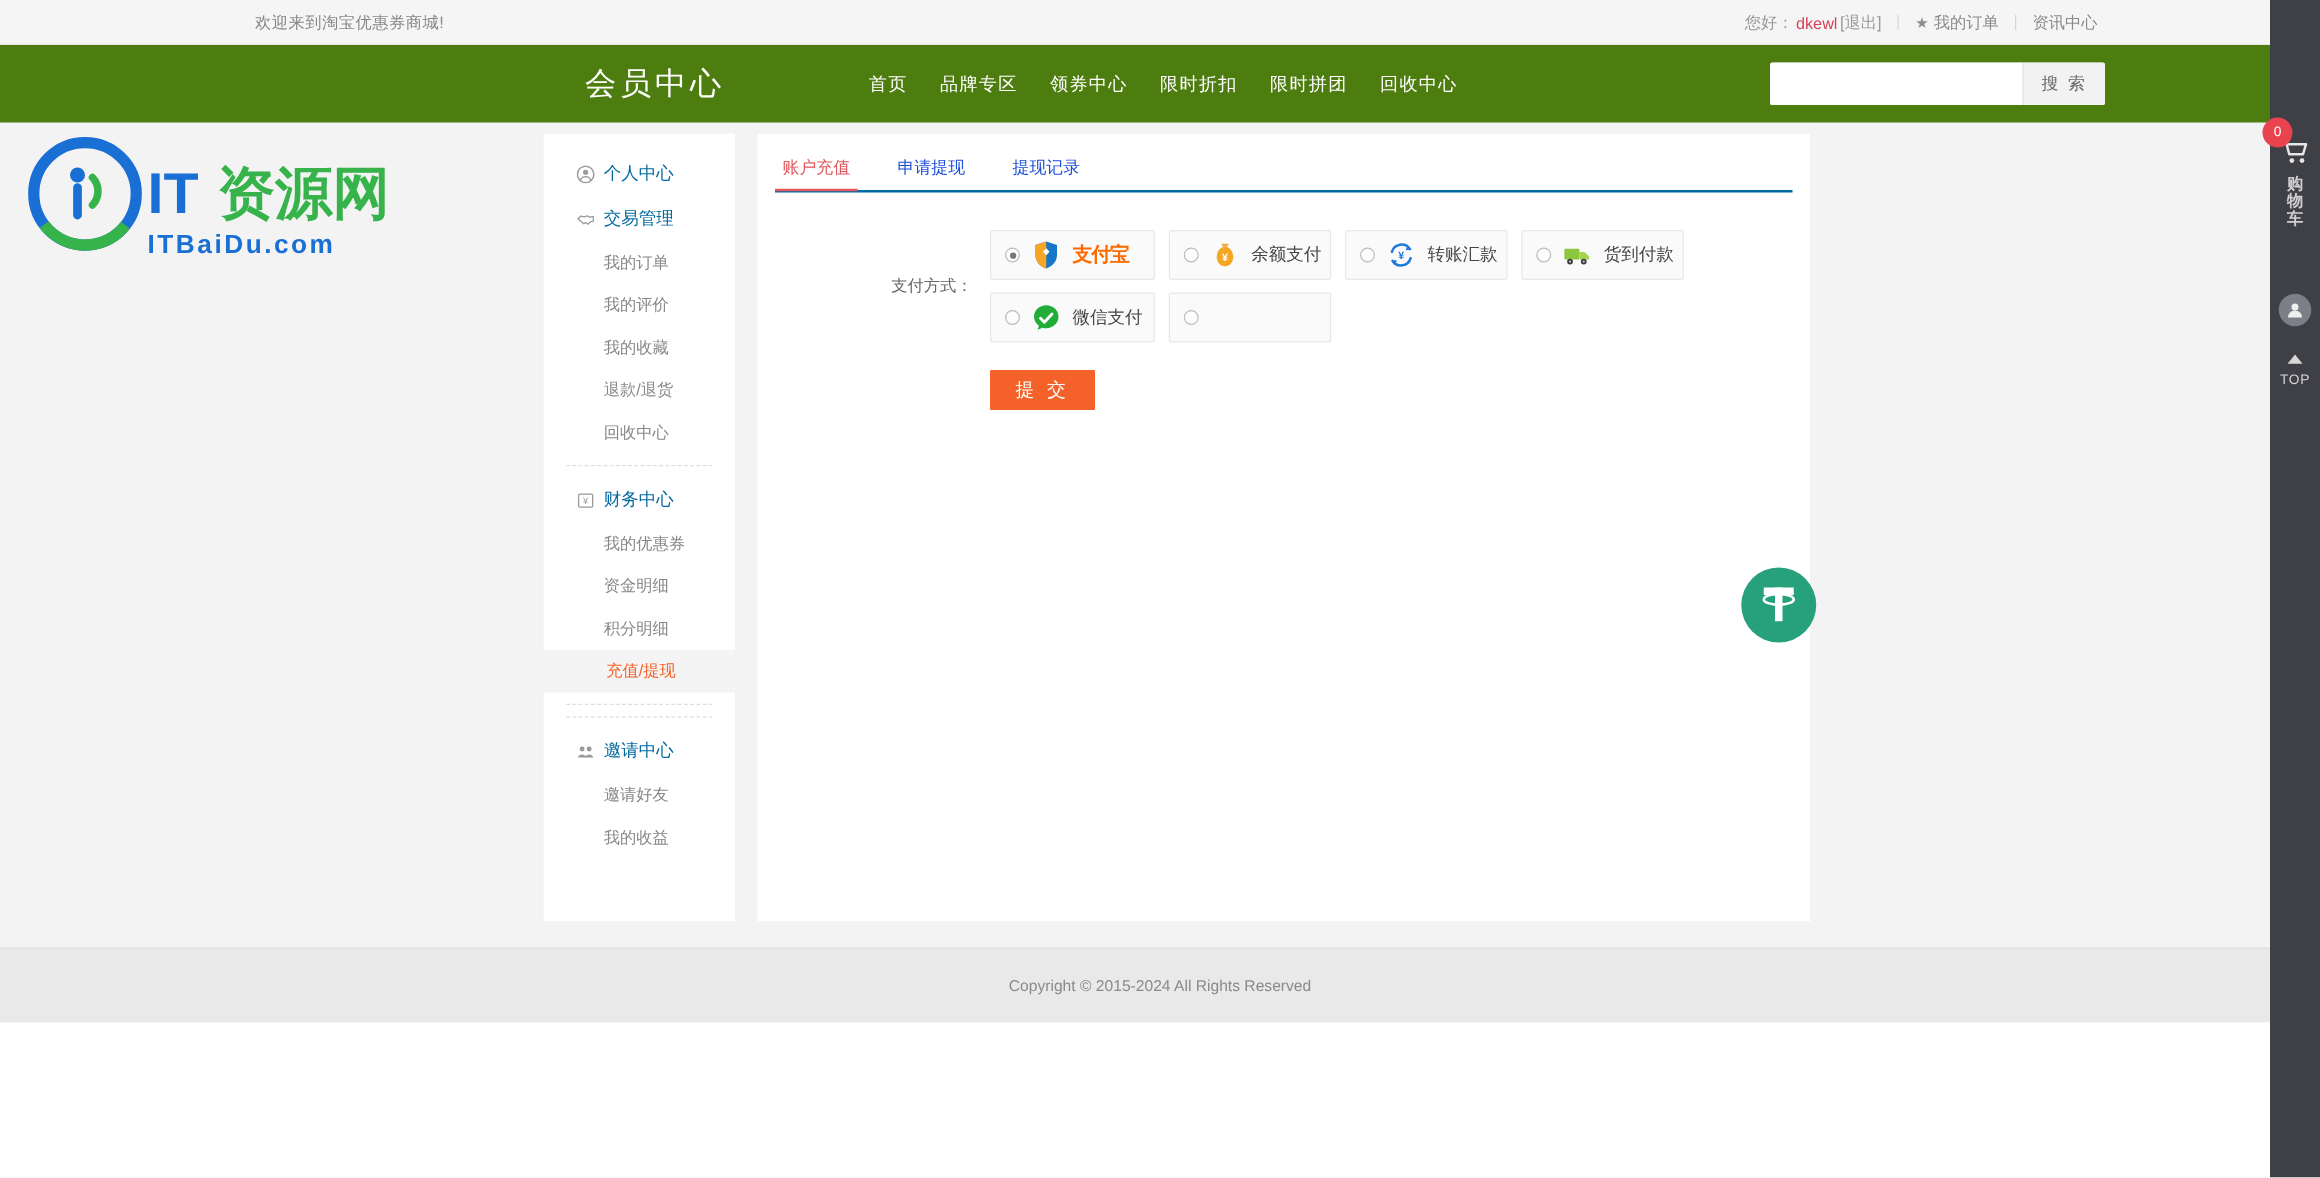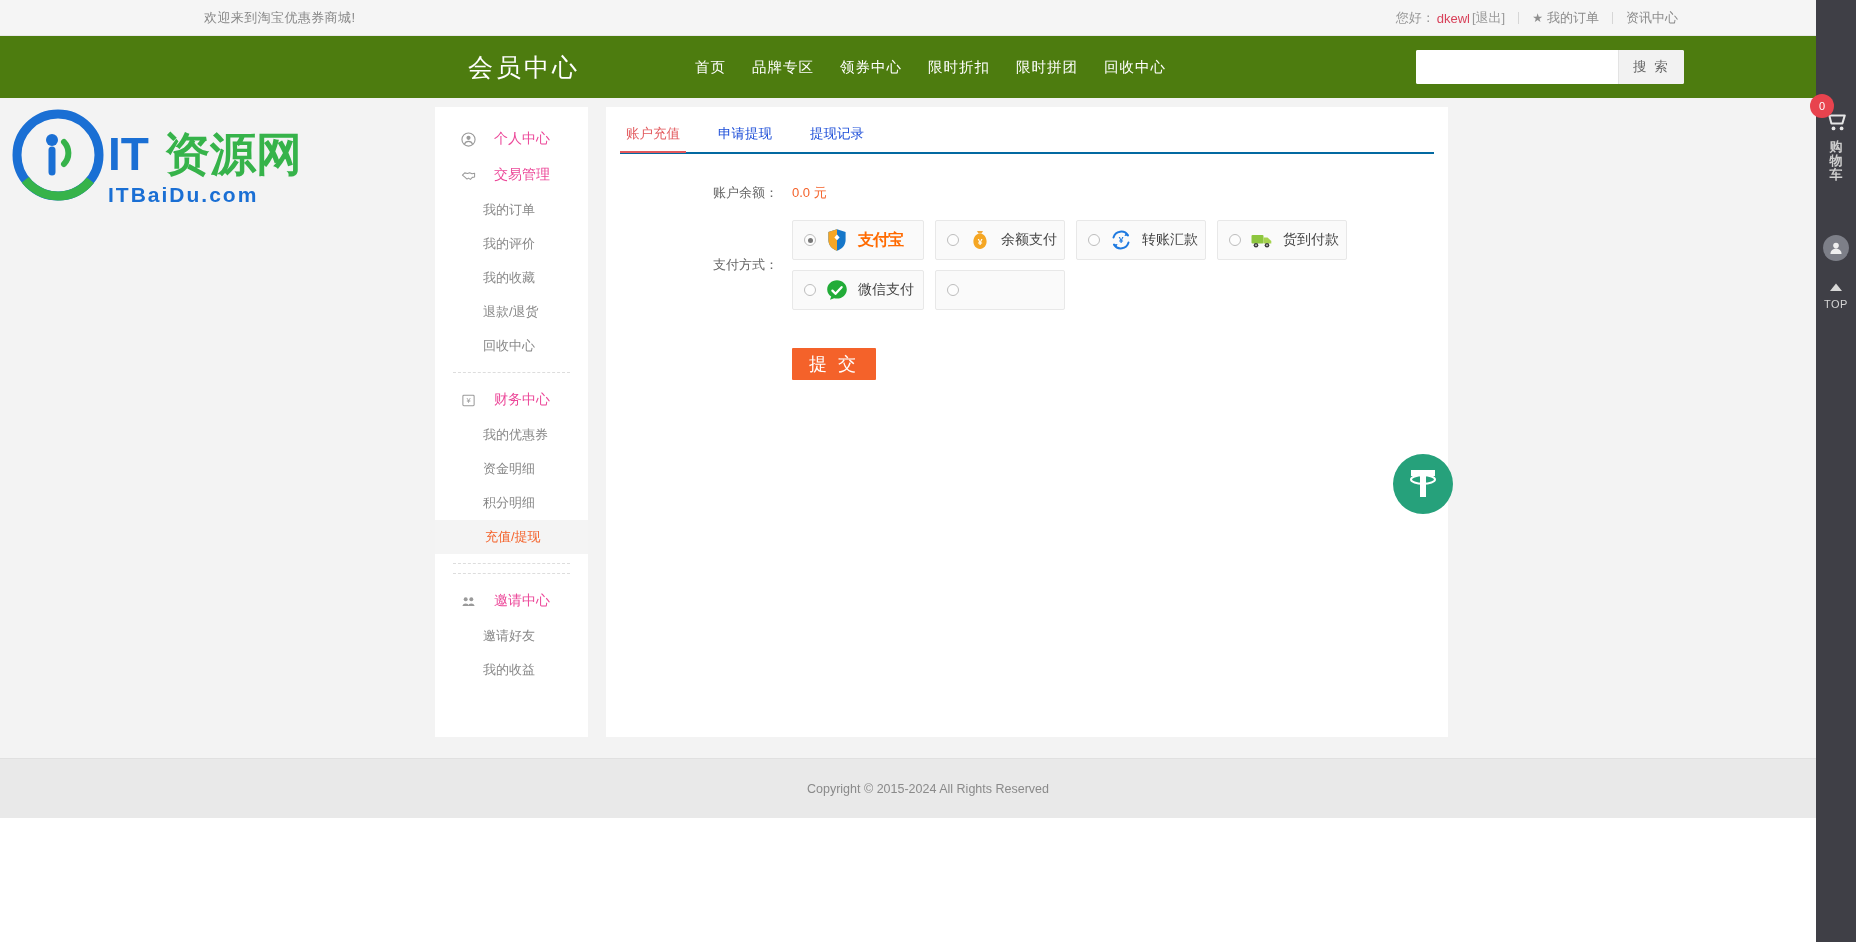--- a/index.html
+++ b/index.html
@@ -62,39 +62,39 @@
     background:#fff; font-family:inherit;
   }
   .search-btn{
     width:66px; background:#f2f2f2; border-left:1px solid #e3e3e3;
     display:flex; align-items:center; justify-content:center;
     color:#666; font-size:13.5px; letter-spacing:2px; cursor:pointer;
   }
 
   
   .watermark{
-    position:absolute; left:12px; top:108px; width:340px; height:110px;
+    position:absolute; left:22px; top:108px; width:340px; height:110px;
     pointer-events:none; z-index:40;
   }
 
   
   .content{
     position:absolute; left:0; top:98px; width:1856px; height:660px;
   }
   .content-inner{ position:relative; width:1540px; margin:0 auto; height:660px; }
 
   
   .sidebar{
     position:absolute; left:277px; top:9px; width:153px; min-height:630px;
     background:#fff; padding:14px 0 20px 0;
   }
   .side-group{ }
   .side-head{
-    display:flex; align-items:center; gap:18px;
-    padding:9px 0 9px 26px; font-size:14px; color:#ec4899;
+    display:flex; align-items:center; gap:7px;
+    padding:9px 0 9px 26px; font-size:14px; color:#0369a1;
   }
   .side-head .ico{ width:15px; height:15px; display:inline-block; flex:0 0 15px; }
   .side-item{
     display:block; padding:8px 0 8px 48px; font-size:13px; color:#888;
     text-decoration:none; cursor:pointer;
   }
   .side-item.active{
     background:#f4f4f4; color:#f4622a; border-left:2px solid transparent;
   }
   .side-divider{
@@ -160,22 +160,22 @@
   .pay-opt.wechat{ width:132px; }
   .pay-opt.usdt{ width:130px; justify-content:flex-start; }
   .usdt-mark{
     position:absolute; width:60px; height:60px; border-radius:50%;
     background:#26a17b; display:flex; align-items:center; justify-content:center;
     left:787px; top:347px; z-index:30;
   }
   .submit-row{ display:flex; margin-top:22px; }
   .submit-btn{
     width:84px; height:32px; background:#f4622a; color:#fff; border:0;
-    font-size:18px; letter-spacing:3px; cursor:pointer;
-    font-family:inherit; border-radius:1px;margin-top:16px;
+    font-size:15px; letter-spacing:3px; cursor:pointer;
+    font-family:inherit; border-radius:1px;
   }
 
   
   .footer{
     position:absolute; left:0; top:758px; width:1856px; height:60px;
     background:#e9e9e9; border-top:1px solid #e0e0e0;
   }
   .footer-text{
     width:1540px; margin:0 auto; line-height:60px; text-align:center;
     font-size:12.5px; color:#8a8a8a;
@@ -342,24 +342,20 @@
       <div class="panel">
 
         <div class="tabs">
           <a class="tab active">账户充值</a>
           <a class="tab">申请提现</a>
           <a class="tab">提现记录</a>
         </div>
 
         <div class="form">
 
-          <div class="row">
-            <div class="row-label">账户余额：</div>
-            <div class="balance-val">0.0 元</div>
-          </div>
 
 
 
           <div class="pay-row">
             <div class="row-label" style="padding-top:36px;">支付方式：</div>
             <div class="pay-grid">
 
               <div class="pay-opt alipay checked">
                 <span class="radio"></span>
                 <svg class="pay-logo" viewBox="0 0 24 24">

